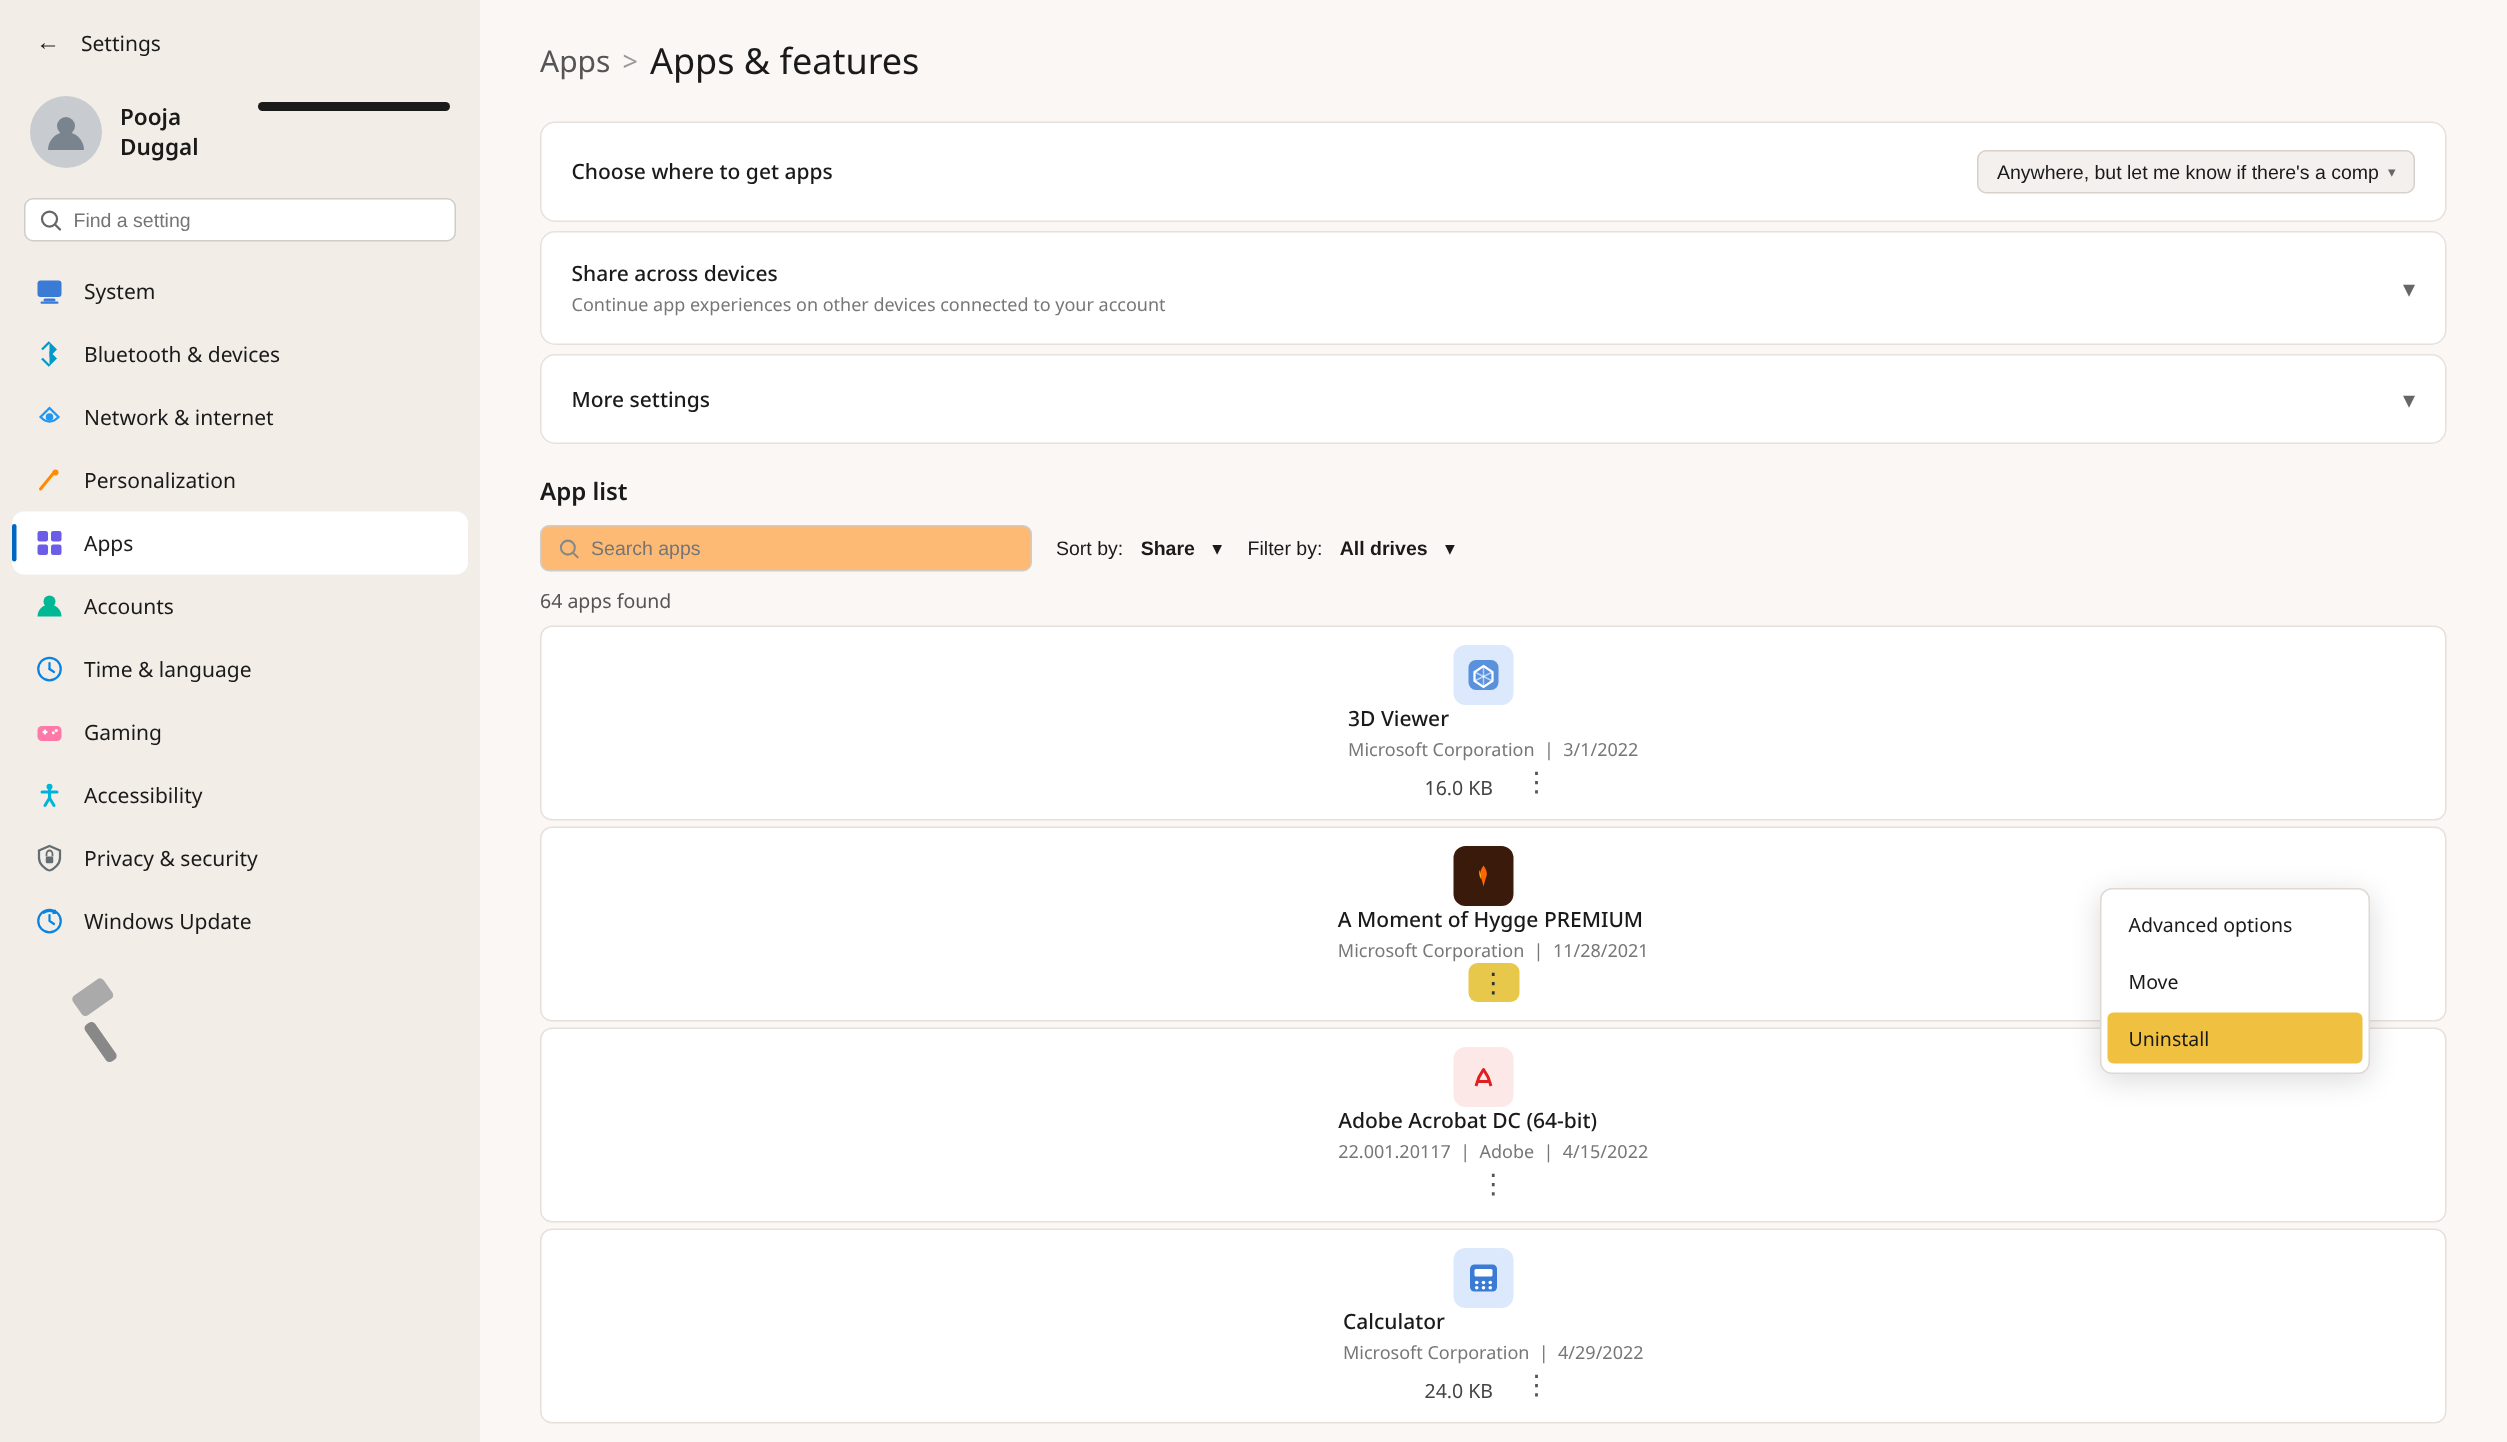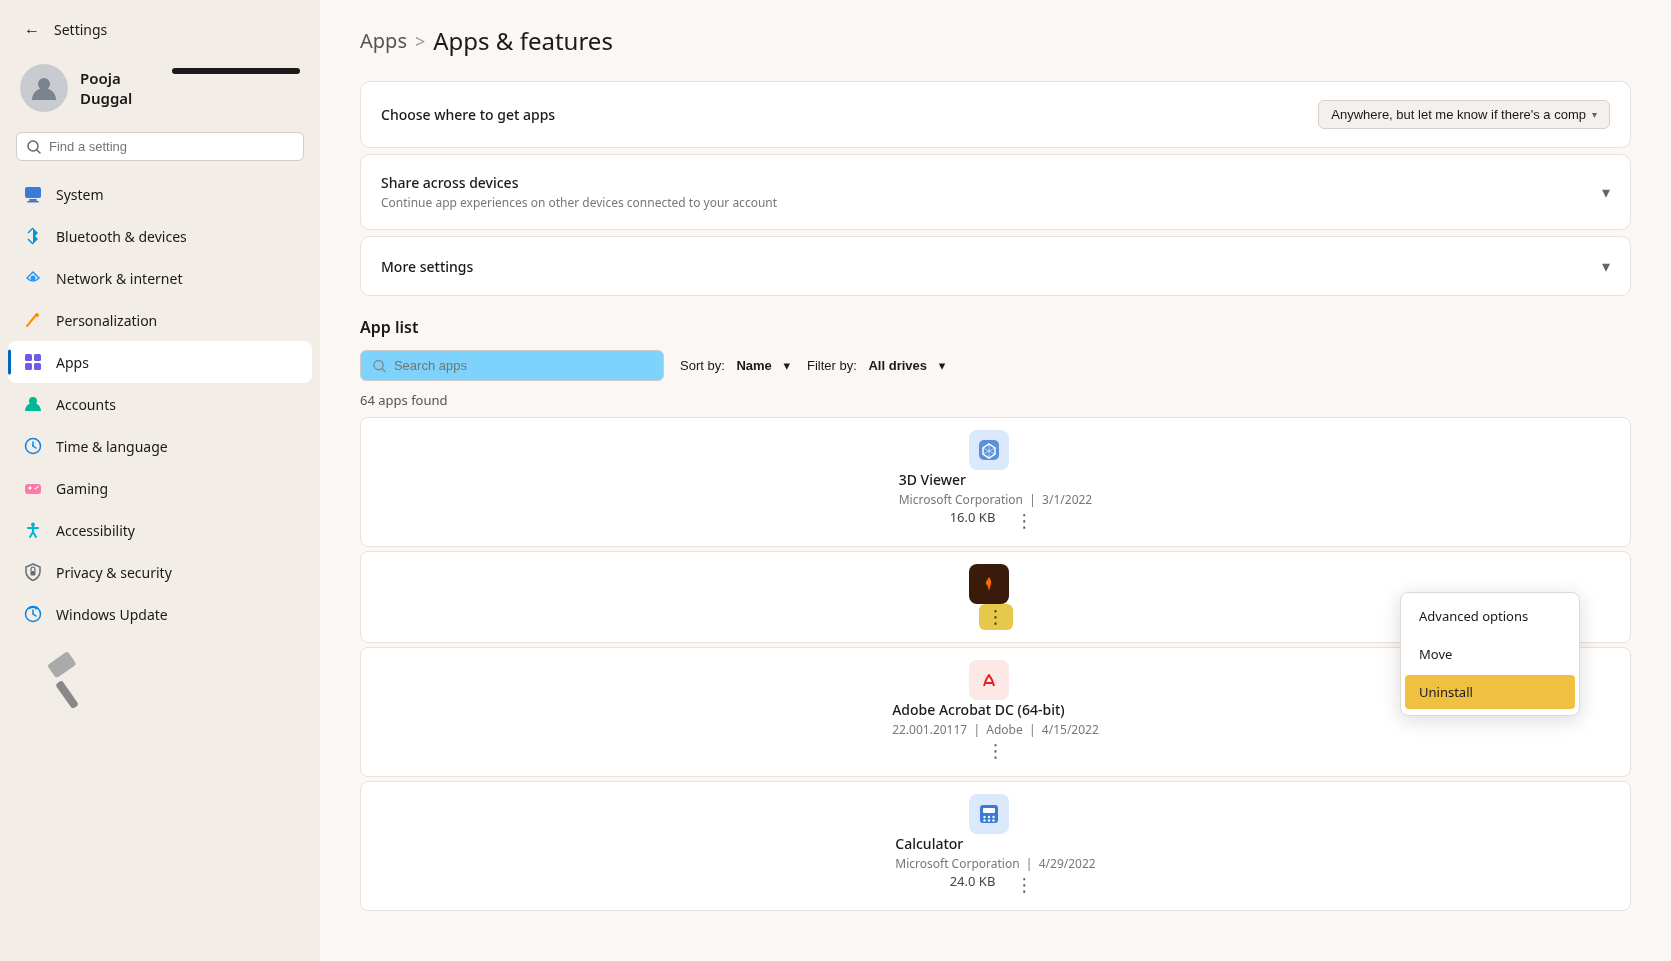--- a/index.html
+++ b/index.html
@@ -252,26 +252,26 @@
     .app-list-controls {
       display: flex;
       align-items: center;
       gap: 16px;
       margin-bottom: 10px;
     }
 
     .search-apps-box {
       display: flex;
       align-items: center;
-      background: #7dd3fc;
+      background: #fdba74;
       border: 1px solid #d0ccc8;
       border-radius: 6px;
       padding: 7px 12px;
       gap: 8px;
-      width: 304px;
+      width: 328px;
     }
 
     .search-apps-box input {
       border: none;
       outline: none;
       background: transparent;
       font-size: 13px;
       color: #555;
       width: 100%;
     }
@@ -340,21 +340,21 @@
     }
 
     .app-meta {
       font-size: 12px;
       color: #777;
       margin-top: 2px;
     }
 
     .app-right {
       display: flex;
-      align-items: flex-start;
+      align-items: flex-end;
       gap: 12px;
     }
 
     .app-size {
       font-size: 13px;
       color: #444;
     }
 
     .three-dots-btn {
       background: none;
@@ -634,21 +634,21 @@
           <circle cx="6" cy="6" r="5" stroke="#888" stroke-width="1.5"></circle>
           <line x1="10" y1="10" x2="13" y2="13" stroke="#888" stroke-width="1.5" stroke-linecap="round"></line>
         </svg>
         <input type="text" placeholder="Search apps" style="">
       </div>
 
       <div class="sort-filter">
         <button class="sort-btn">
           <span>Sort by:</span>
           &nbsp;
-          <span class="bold">Name</span>
+          <span class="bold">Share</span>
           &nbsp;<span>▾</span>
         </button>
         <button class="filter-btn">
           <span>Filter by:</span>
           &nbsp;
           <span class="bold">All drives</span>
           &nbsp;<span>▾</span>
         </button>
       </div>
     </div>
@@ -675,20 +675,24 @@
       </div>
     </div>
 
     <div class="app-entry" style="position:relative;">
       <div class="app-icon-wrap" style="background:#3a1a0a;">
         <svg width="26" height="26" viewBox="0 0 26 26">
             <rect x="2" y="2" width="22" height="22" rx="5" fill="#3a1a0a"></rect>
             <path d="M13 6 Q16 10 15 13 Q14 16 13 20 Q12 16 11 13 Q10 10 13 6Z" fill="#ff6600"></path>
             <path d="M10 9 Q12 12 11 15 Q10 12 10 9Z" fill="#ffaa00"></path>
           </svg>
+      </div>
+      <div class="app-details">
+        <div class="app-name">A Moment of Hygge PREMIUM</div>
+        <div class="app-meta">Microsoft Corporation &nbsp;|&nbsp; 11/28/2021</div>
       </div>
       <div class="app-right">
         <button class="three-dots-btn highlighted">⋮</button>
       </div>
 
       <div class="context-menu">
         <div class="context-menu-item">Advanced options</div>
         <div class="context-menu-item">Move</div>
         <div class="context-menu-item uninstall">Uninstall</div>
       </div>

